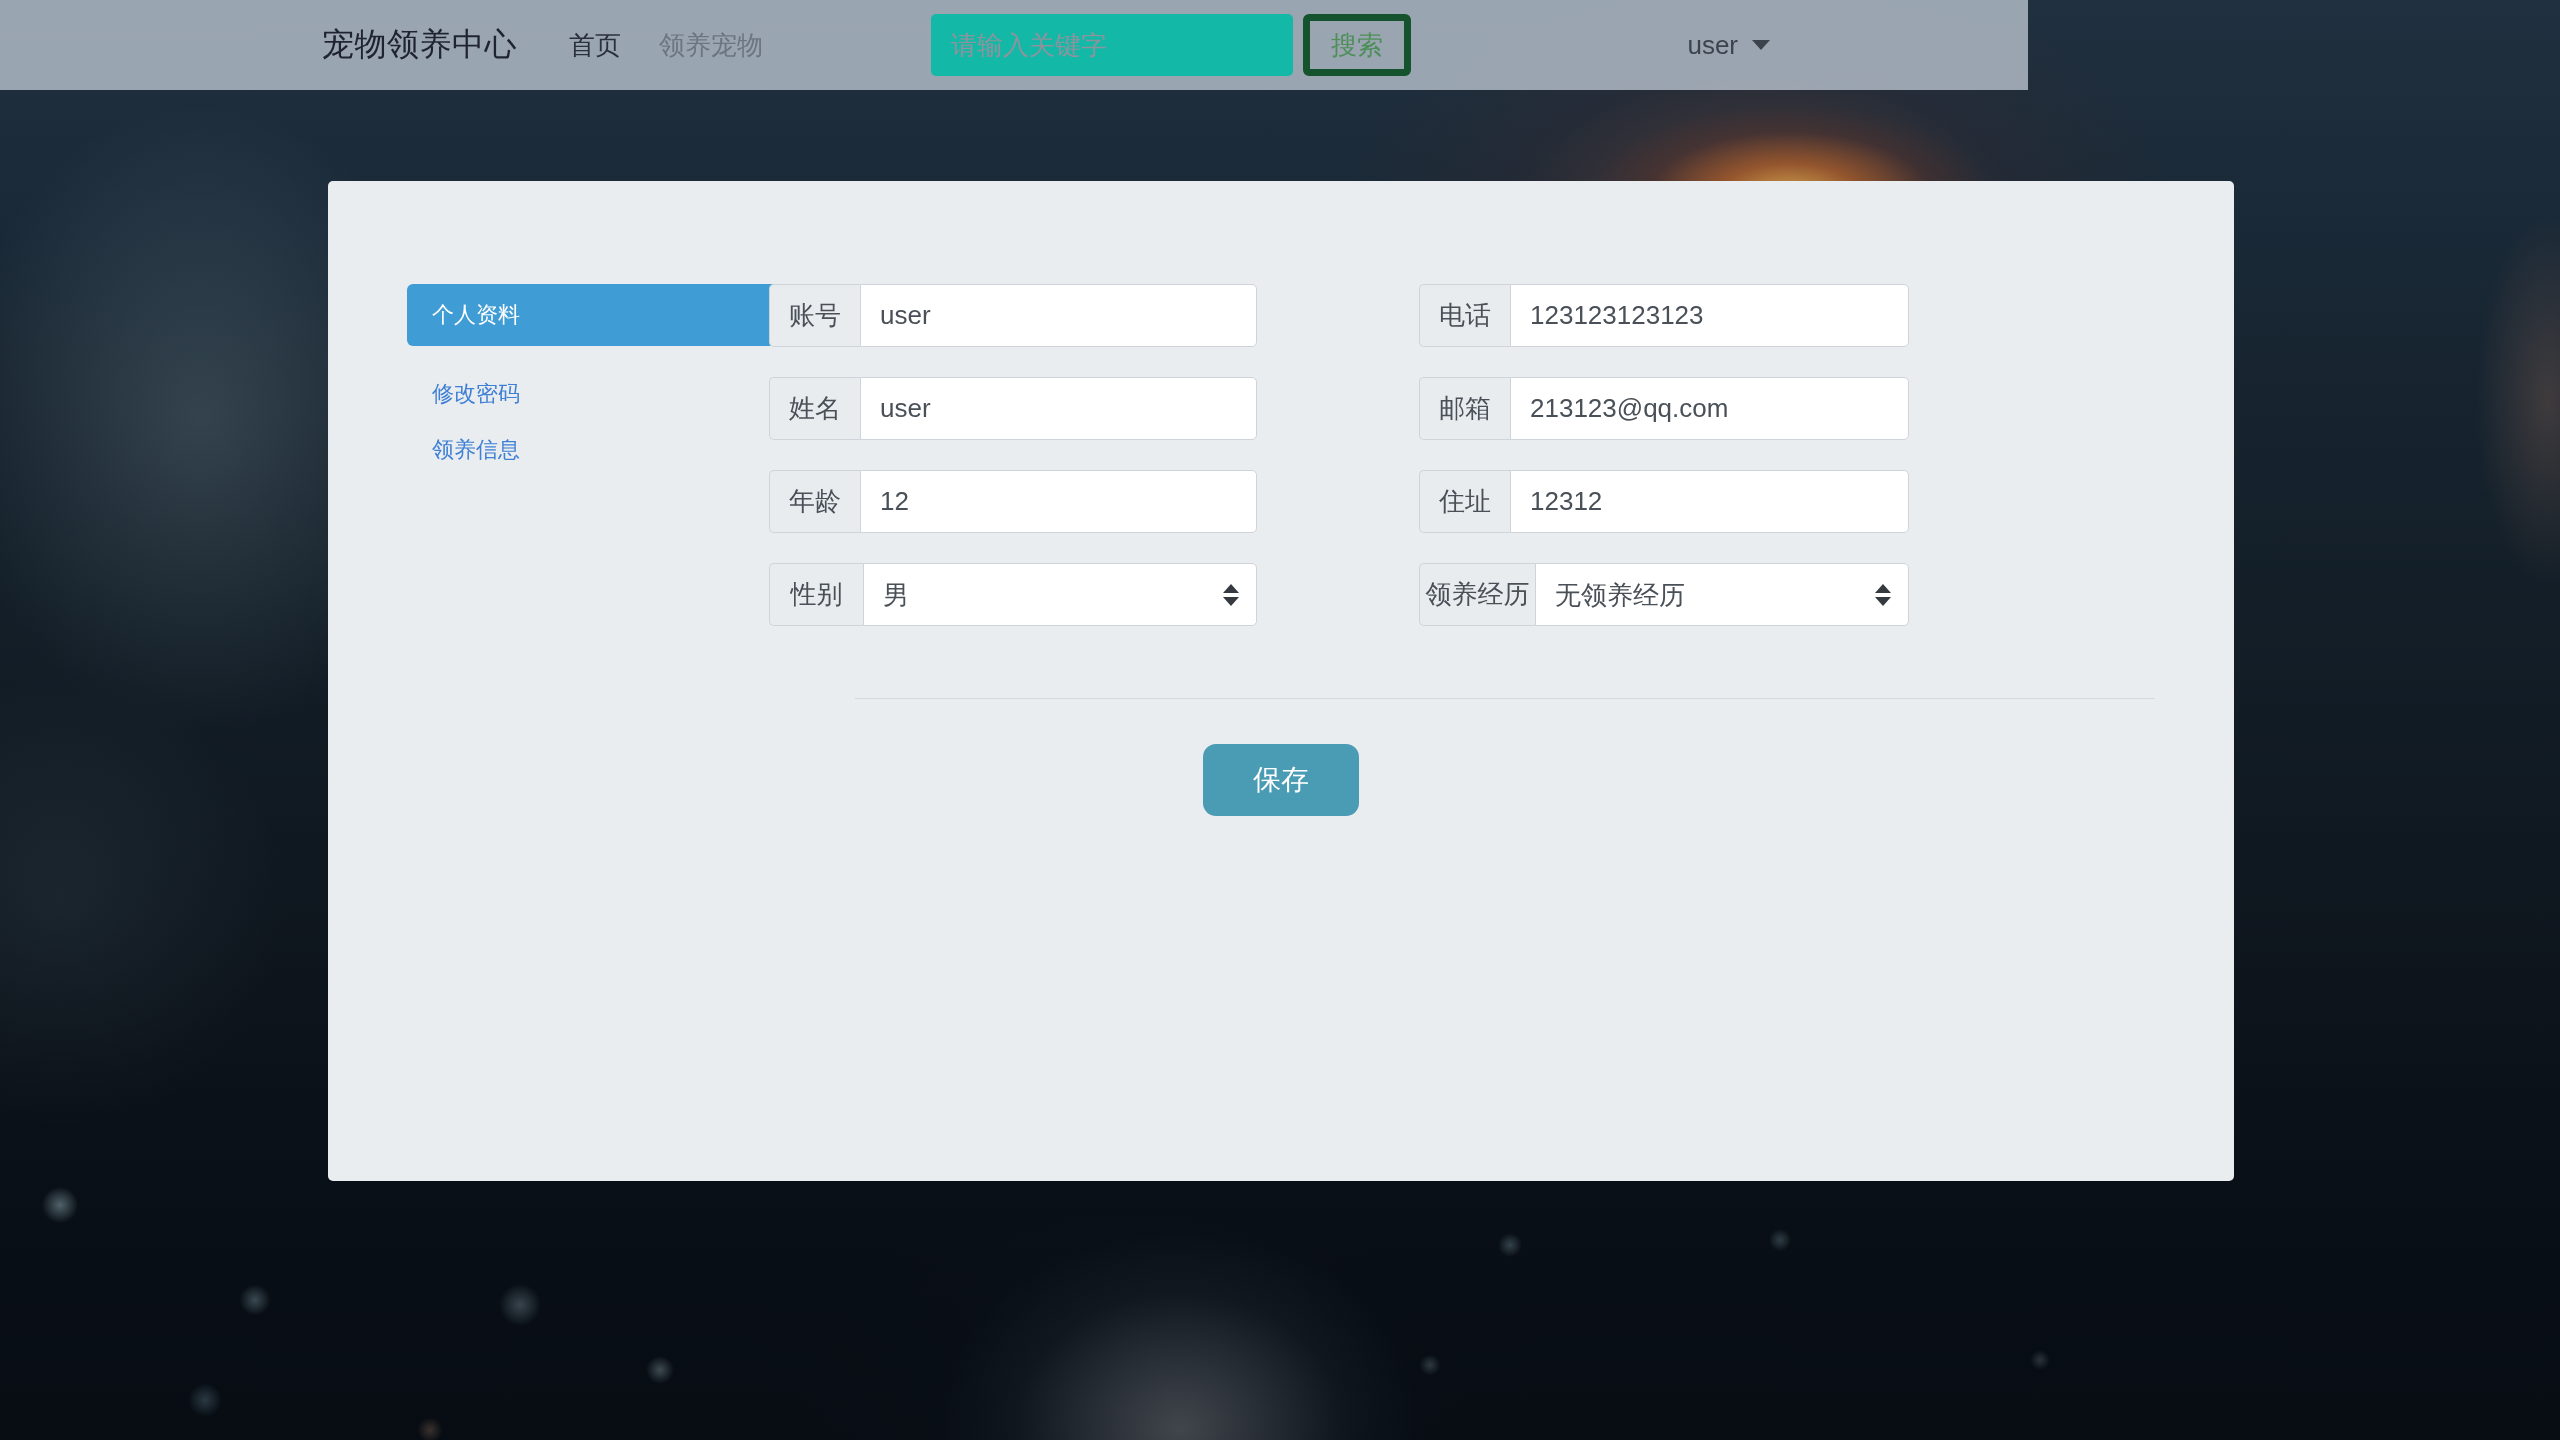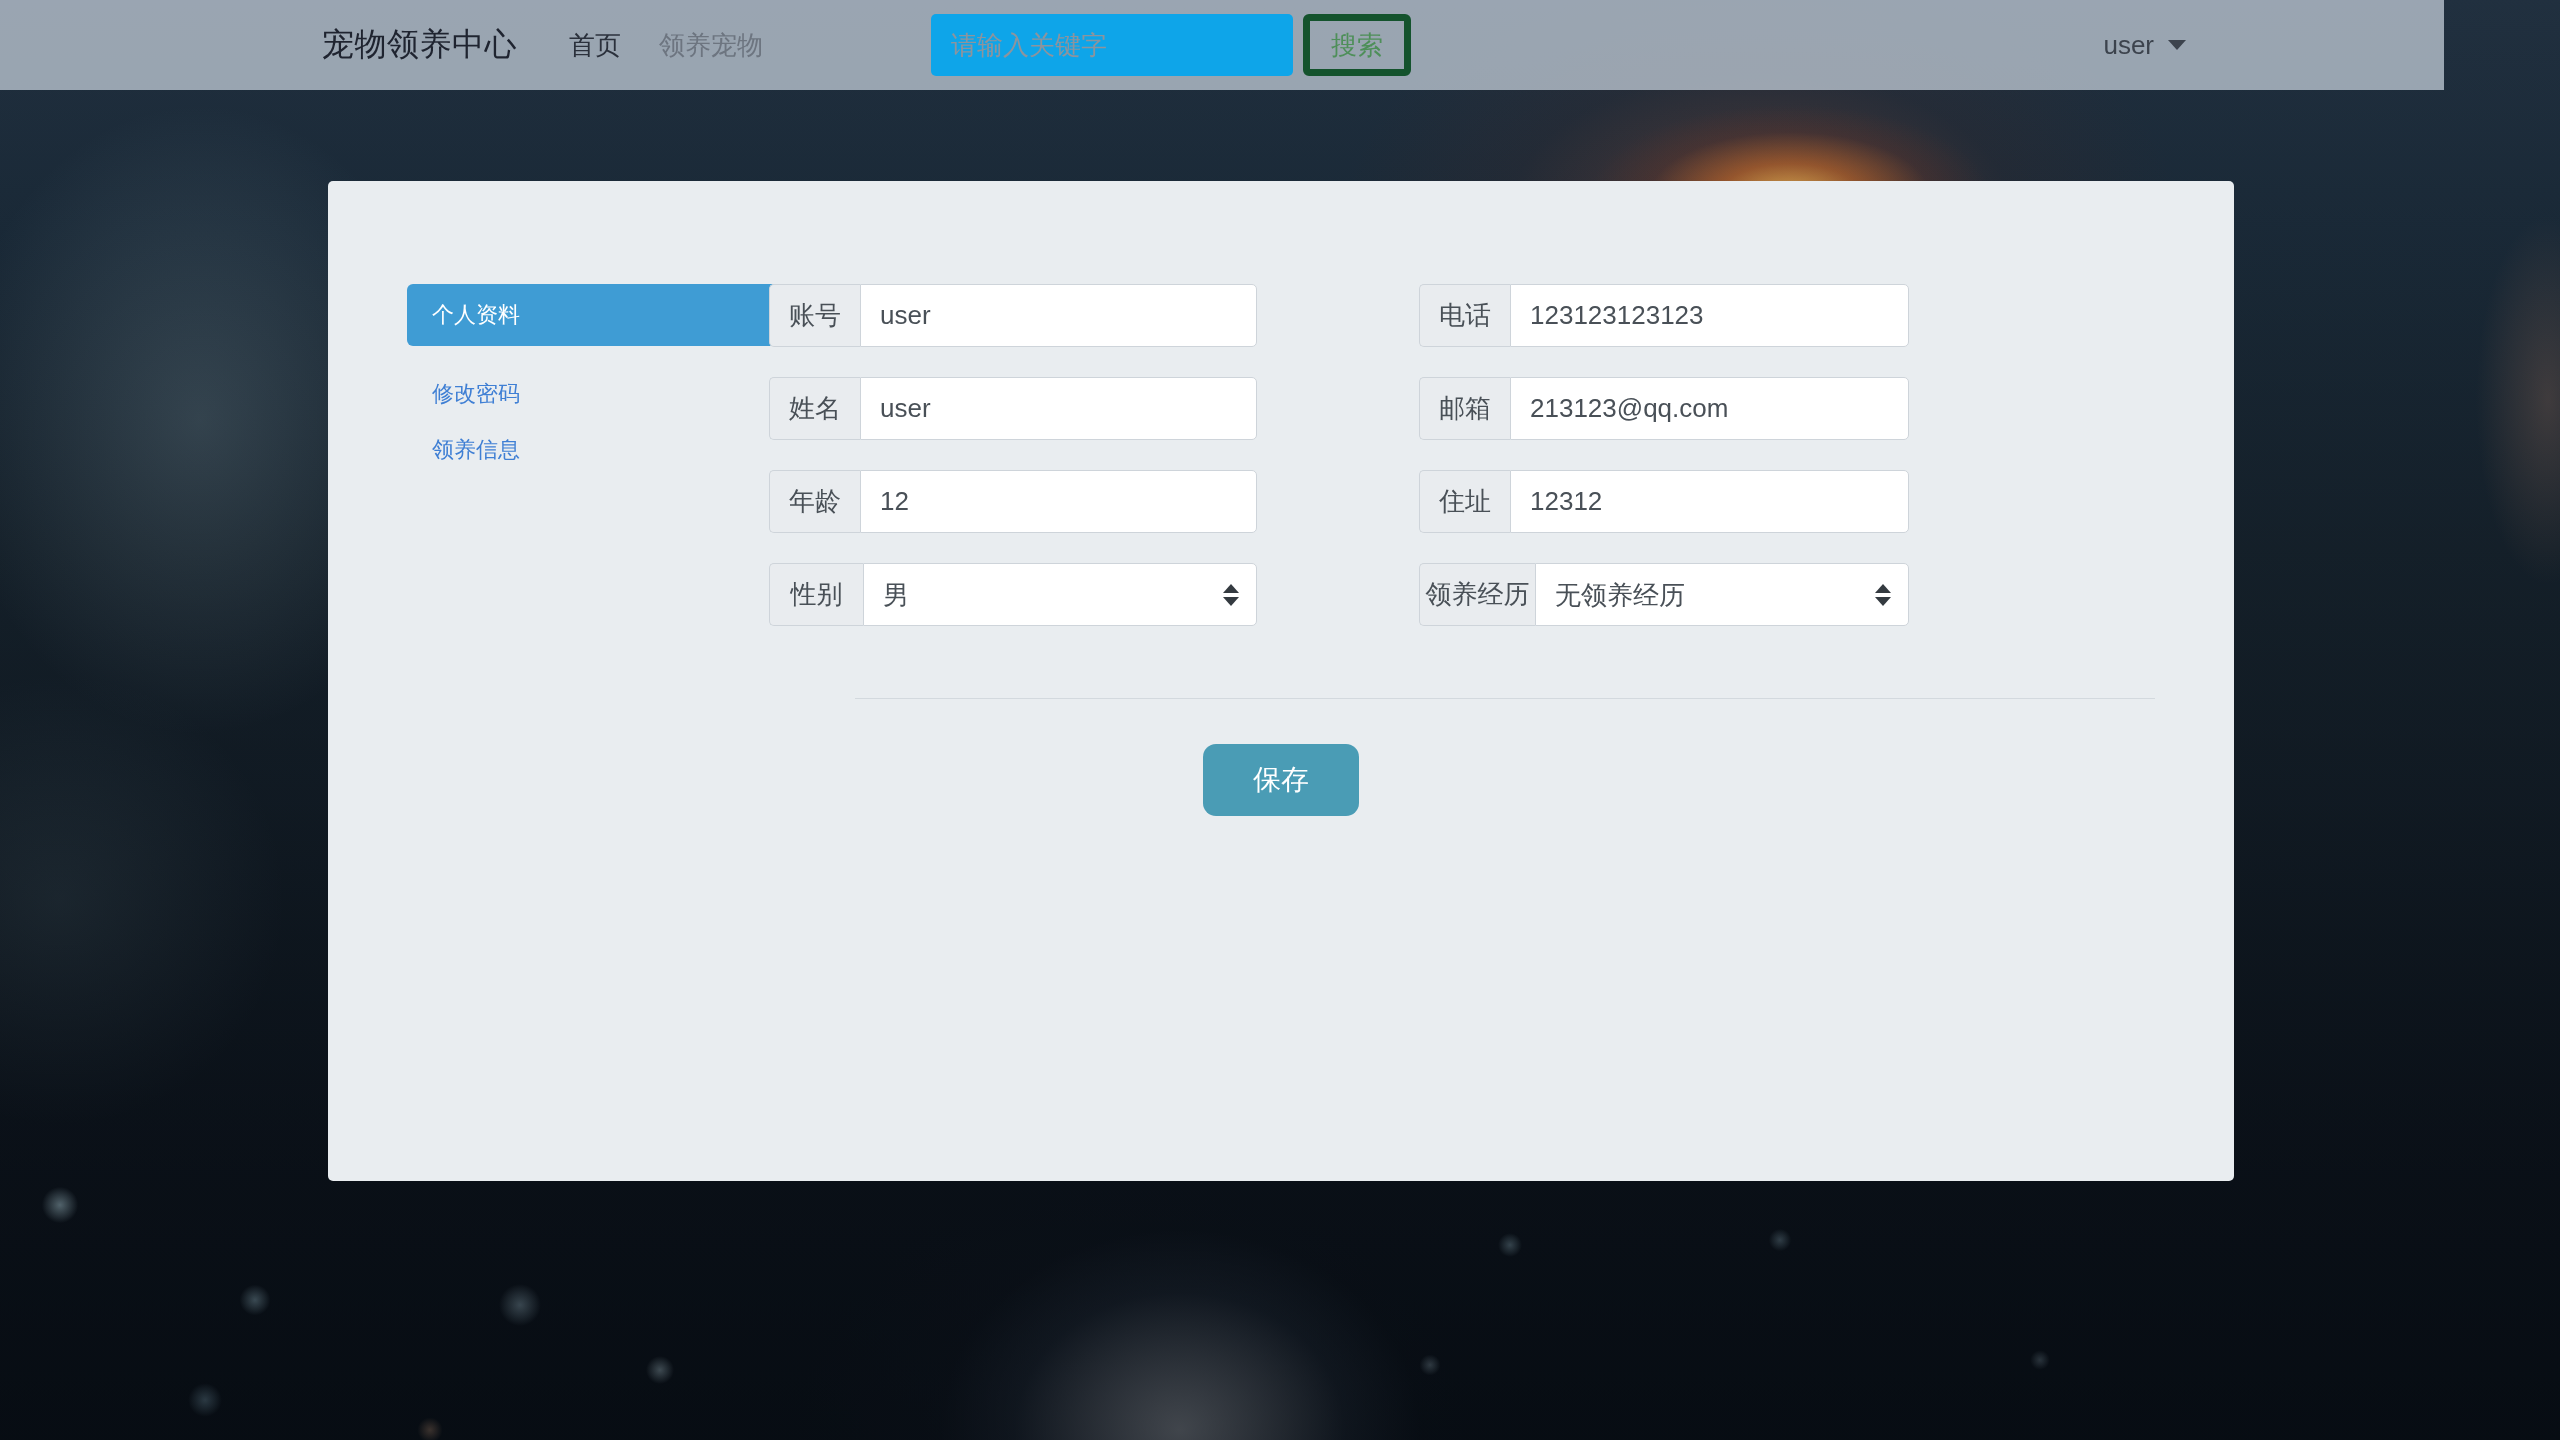--- a/index.html
+++ b/index.html
@@ -49,21 +49,21 @@
   #bg-overlay {
     position: absolute;
     inset: 0;
     background: linear-gradient(to bottom, rgba(10,18,28,0.12) 0%, rgba(8,14,22,0.30) 55%, rgba(5,9,15,0.55) 100%);
   }
 
   
   #navbar {
     position: absolute;
     left: 0; top: 0;
-    width: 2444px;
+    width: 2028px;
     height: 90px;
     background: rgba(188,199,210,0.78);
     display: flex;
     align-items: center;
     z-index: 10;
   }
   #brand {
     margin-left: 322px;
     font-size: 32px;
     color: #1f2430;
@@ -82,21 +82,21 @@
     margin-left: 168px;
     display: flex;
     align-items: center;
     gap: 10px;
   }
   #search-input {
     width: 362px;
     height: 62px;
     border: none;
     border-radius: 5px;
-    background: #0ea5e9;
+    background: #14b8a6;
     font-size: 26px;
     color: #32373f;
     padding: 0 20px;
     outline: none;
     font-family: inherit;
   }
   #search-input::placeholder { color: #8d949d; }
   #search-button {
     height: 62px;
     padding: 0 21px;

